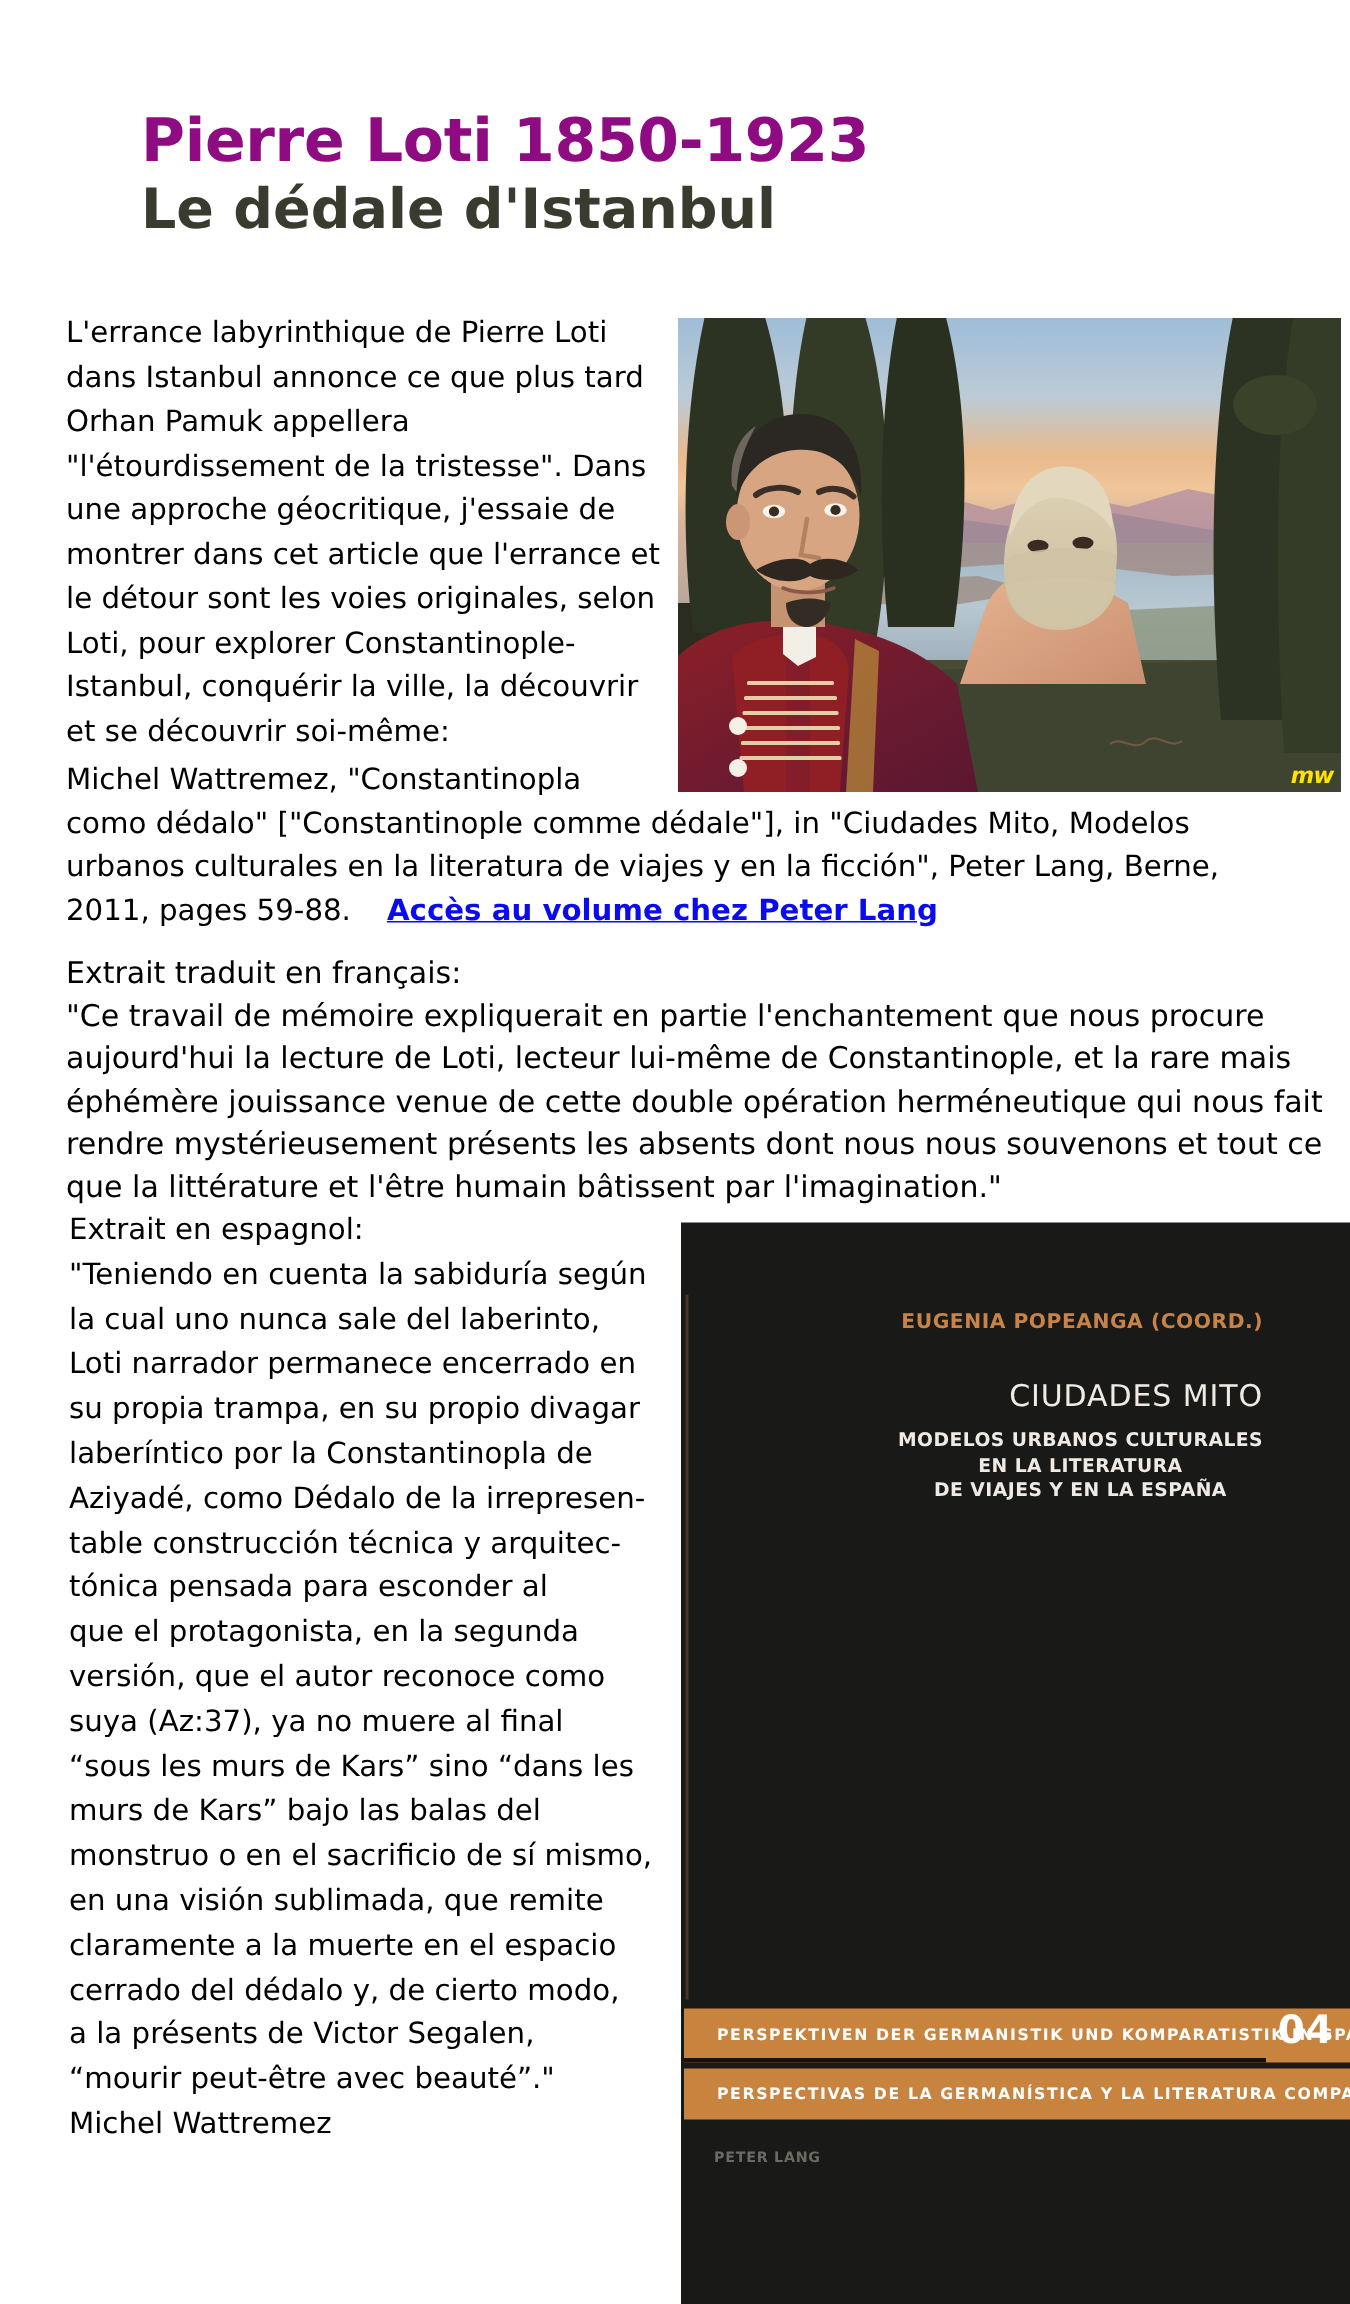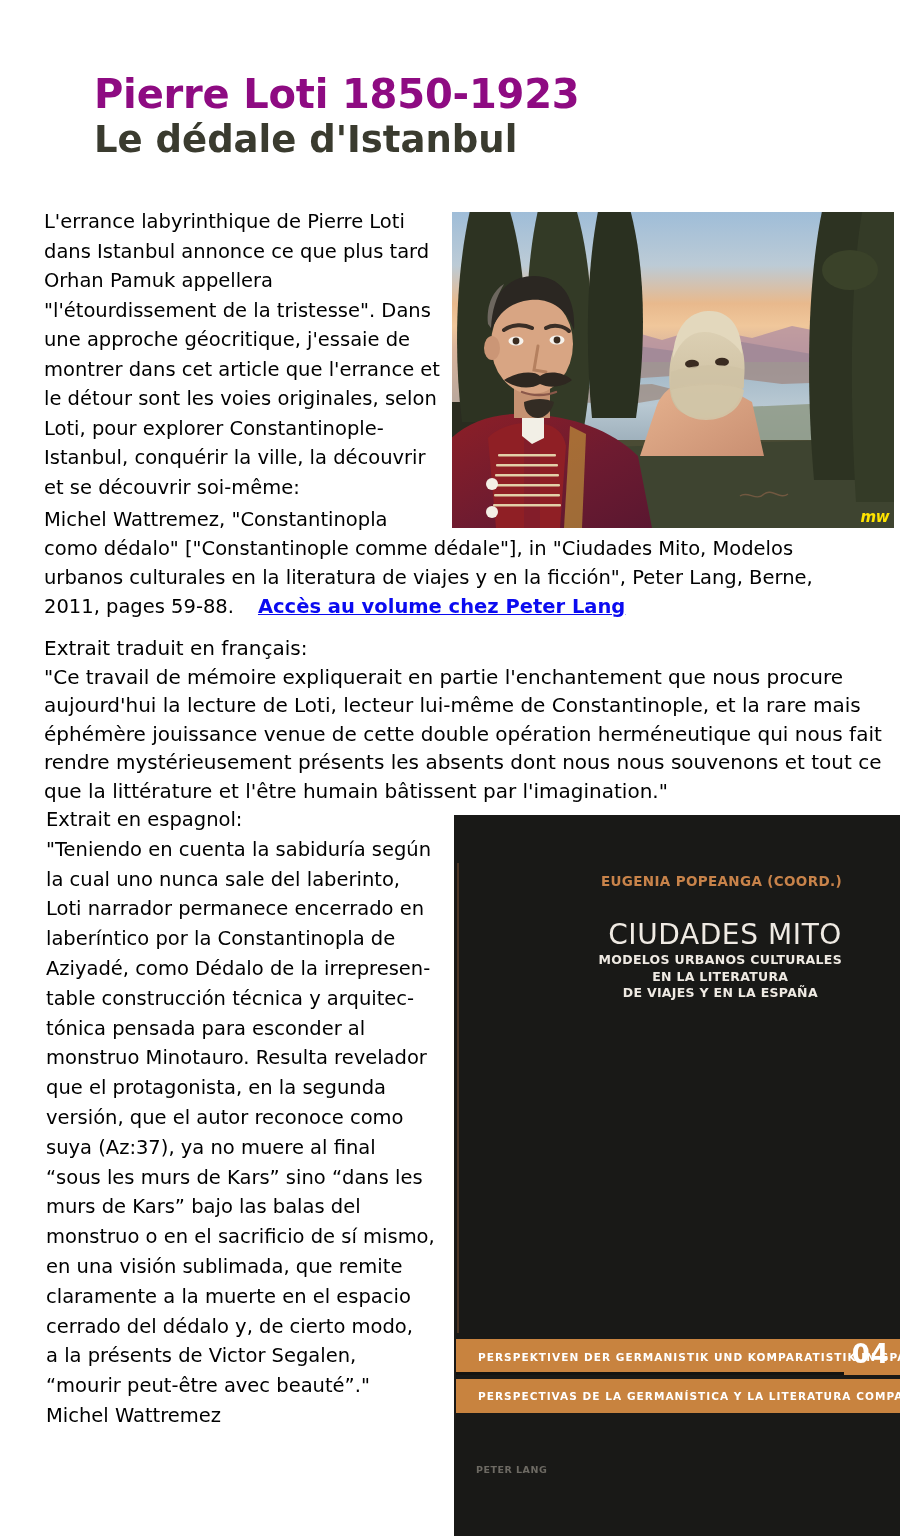--- a/index.html
+++ b/index.html
@@ -139,21 +139,21 @@
     font-weight: bold;
     letter-spacing: 0.35px;
     color: #c8834a;
     text-align: right;
     white-space: nowrap;
   }
   .book-title {
     position: absolute;
     right: 58px;
     top: 103px;
-    font-size: 28px;
+    font-size: 20px;
     font-weight: normal;
     letter-spacing: 0.6px;
     color: #efeae3;
     text-align: right;
     white-space: nowrap;
   }
   .book-subtitle {
     position: absolute;
     right: 58px;
     top: 137px;
@@ -210,21 +210,20 @@
   }
   .book-publisher {
     position: absolute;
     left: 22px;
     top: 618px;
     font-size: 9.5px;
     font-weight: bold;
     letter-spacing: 0.5px;
     color: #6d6a63;
     white-space: nowrap;
-    margin-top: 31px;
   }
 </style>
 </head>
 <body>
 
 <div class="title-block">
   <div class="title-main">Pierre Loti 1850-1923</div>
   <div class="title-sub">Le dédale d'Istanbul</div>
 </div>
 
@@ -351,25 +350,25 @@
 <div class="fr-block">
   <div class="fr-label">Extrait traduit en français:</div>
   <div>"Ce travail de mémoire expliquerait en partie l'enchantement que nous procure aujourd'hui la lecture de Loti, lecteur lui-même de Constantinople, et la rare mais éphémère jouissance venue de cette double opération herméneutique qui nous fait rendre mystérieusement présents les absents dont nous nous souvenons et tout ce que la littérature et l'être humain bâtissent par l'imagination."</div>
 </div>
 
 <div class="es-block">
   <div>Extrait en espagnol:</div>
   <div class="es-line">"Teniendo en cuenta la sabiduría según</div>
   <div class="es-line">la cual uno nunca sale del laberinto,</div>
   <div class="es-line">Loti narrador permanece encerrado en</div>
+  <div class="es-line">su propia trampa, en su propio divagar</div>
   <div class="es-line">laberíntico por la Constantinopla de</div>
   <div class="es-line">Aziyadé, como Dédalo de la irrepresen-</div>
   <div class="es-line">table construcción técnica y arquitec-</div>
   <div class="es-line">tónica pensada para esconder al</div>
-  <div class="es-line">monstruo Minotauro. Resulta revelador</div>
   <div class="es-line">que el protagonista, en la segunda</div>
   <div class="es-line">versión, que el autor reconoce como</div>
   <div class="es-line">suya (Az:37), ya no muere al final</div>
   <div class="es-line">“sous les murs de Kars” sino “dans les</div>
   <div class="es-line">murs de Kars” bajo las balas del</div>
   <div class="es-line">monstruo o en el sacrificio de sí mismo,</div>
   <div class="es-line">en una visión sublimada, que remite</div>
   <div class="es-line">claramente a la muerte en el espacio</div>
   <div class="es-line">cerrado del dédalo y, de cierto modo,</div>
   <div class="es-line">a la présents de Victor Segalen,</div>

